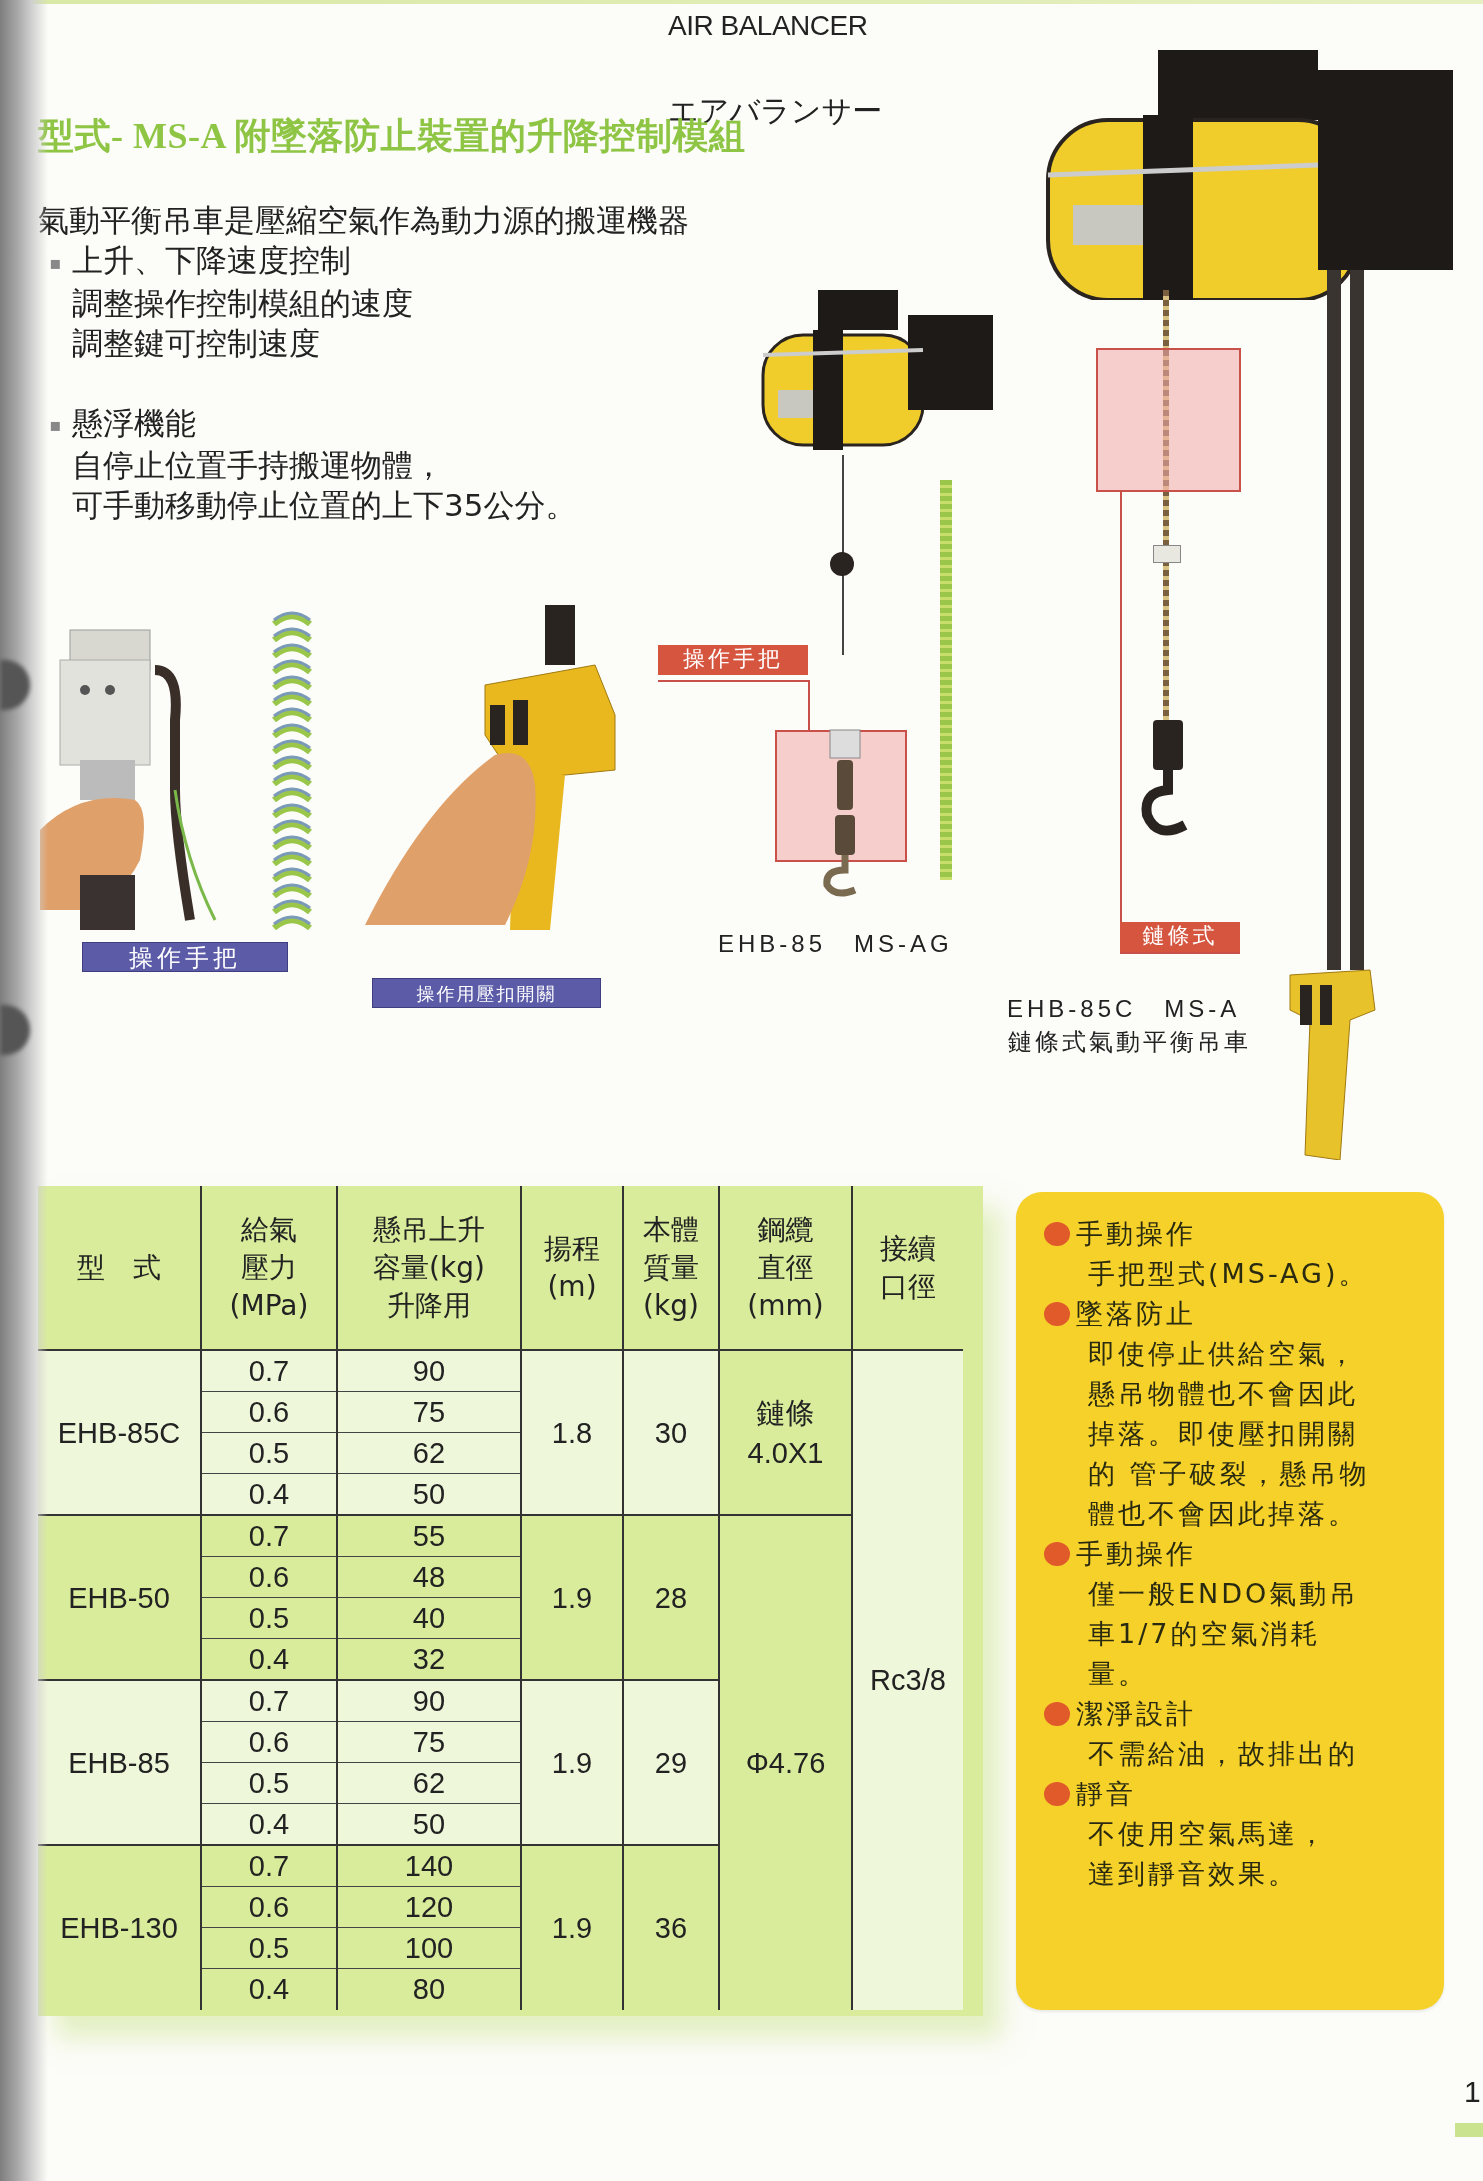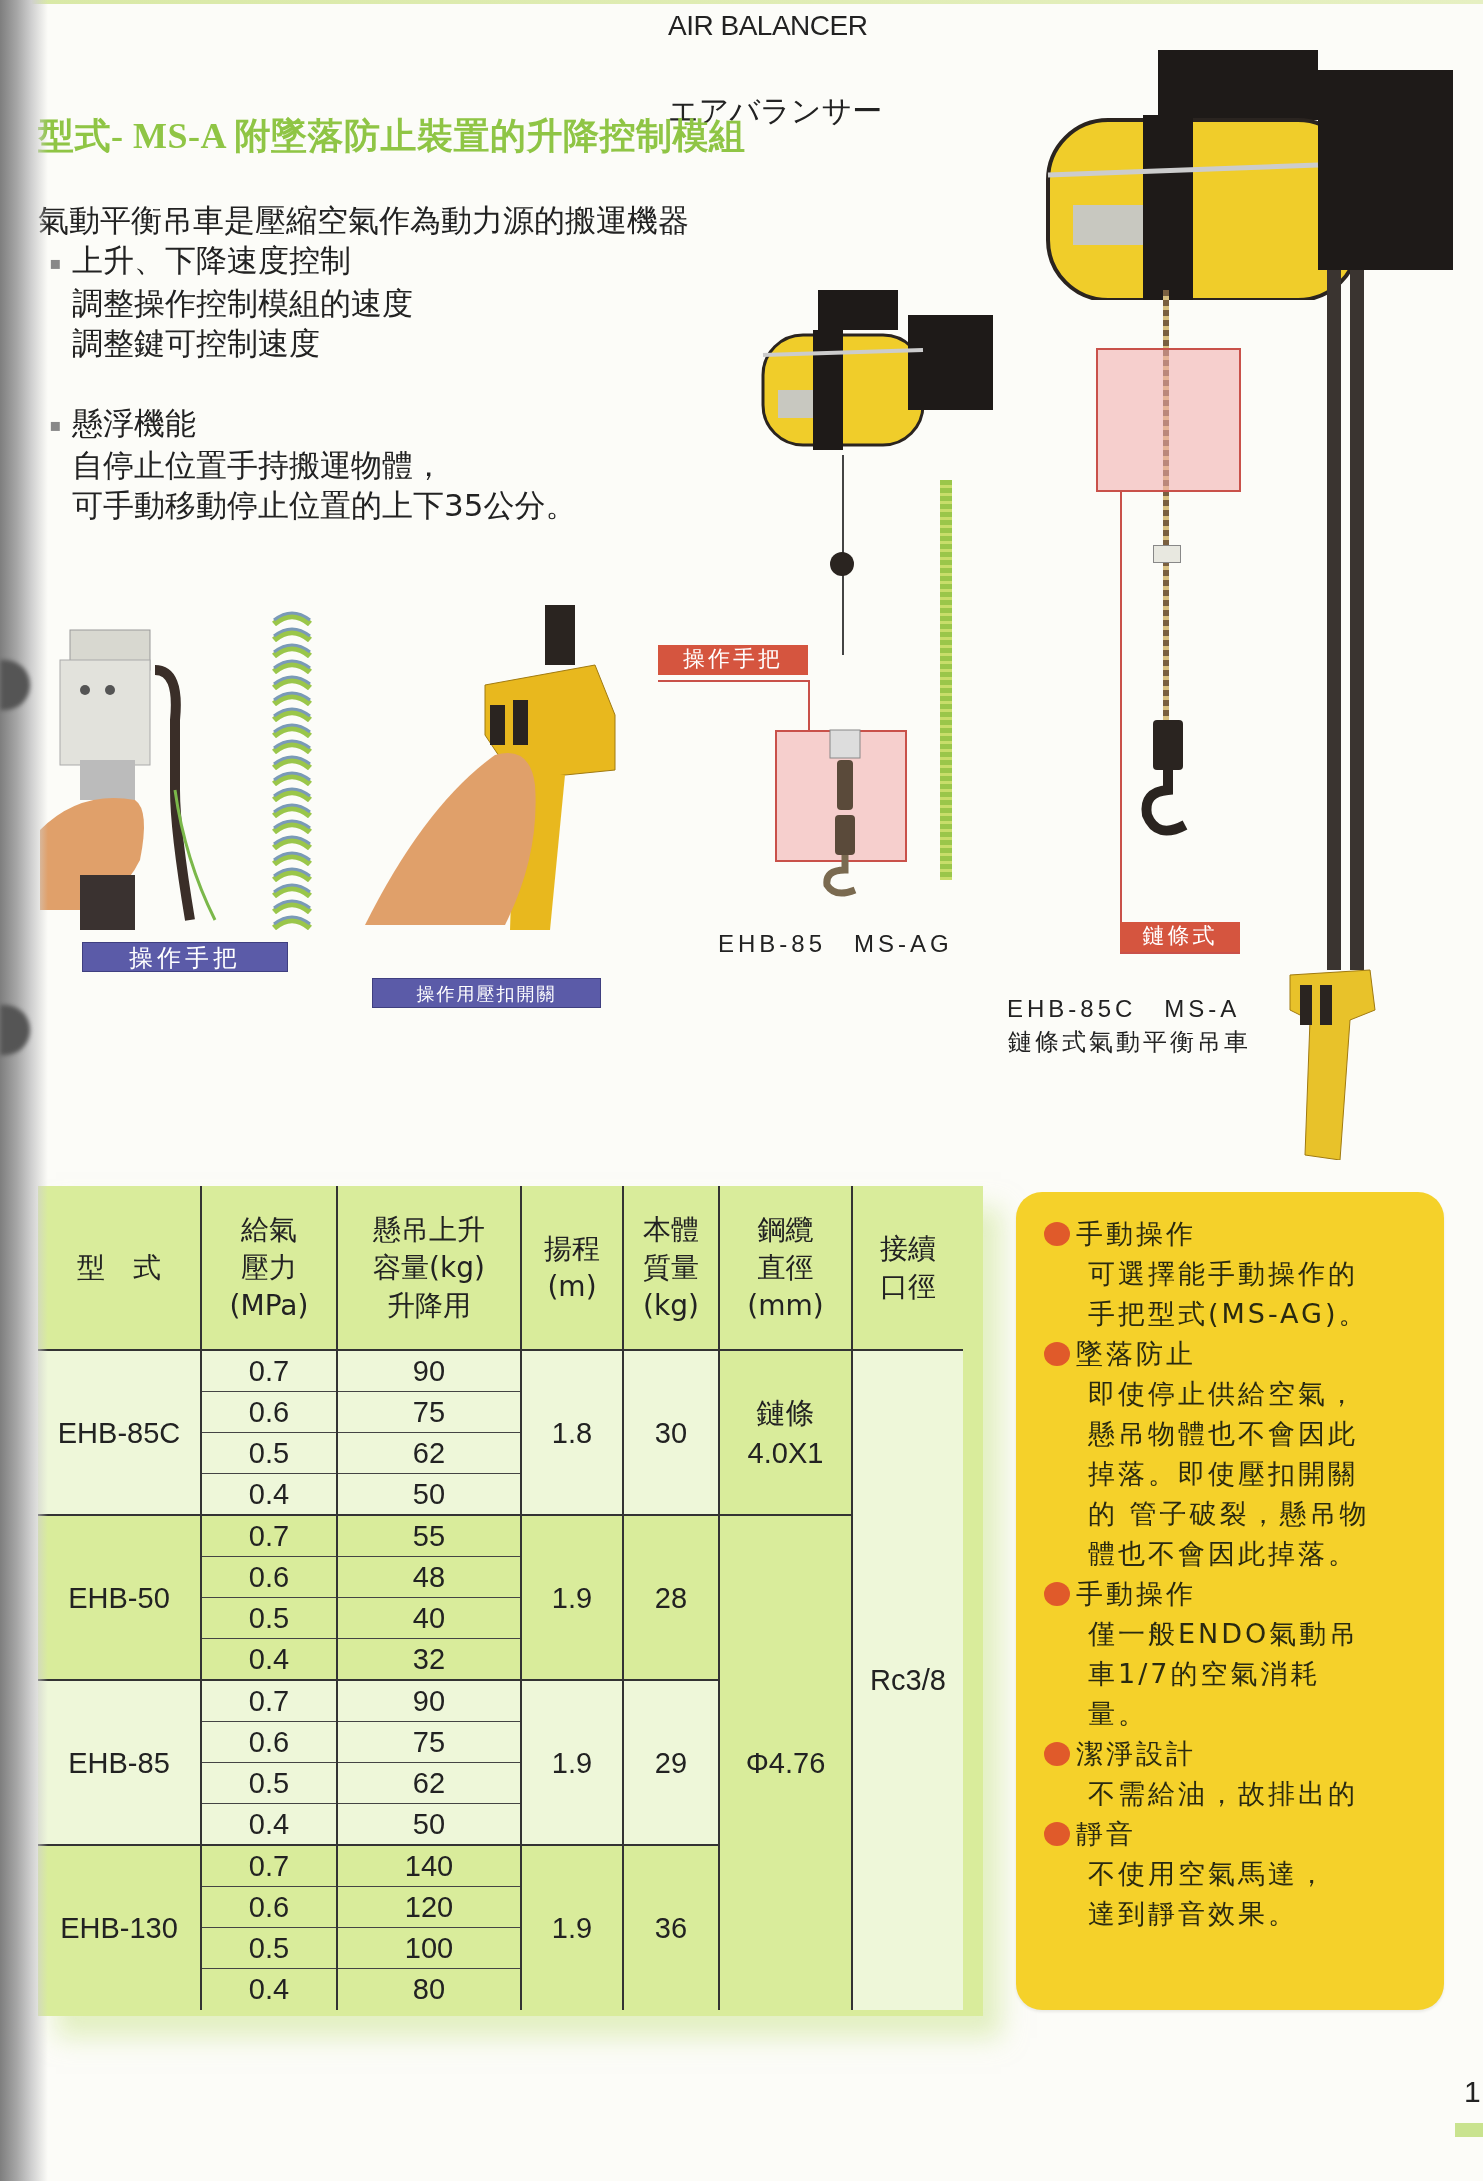--- a/index.html
+++ b/index.html
@@ -316,21 +316,20 @@
       </tr>
     </tbody>
   </table>
 </div>
 
 <div class="features">
   <div class="feat-head">
       <span class="feat-dot"></span>
       <span>手動操作</span>
     </div>
-  <div class="feat-line">可選擇能手動操作的</div>
   <div class="feat-line">手把型式(MS-AG)。</div>
 
   <div class="feat-head">
       <span class="feat-dot"></span>
       <span>墜落防止</span>
     </div>
   <div class="feat-line">即使停止供給空氣，</div>
   <div class="feat-line">懸吊物體也不會因此</div>
   <div class="feat-line">掉落。即使壓扣開關</div>
   <div class="feat-line">的 管子破裂，懸吊物</div>

